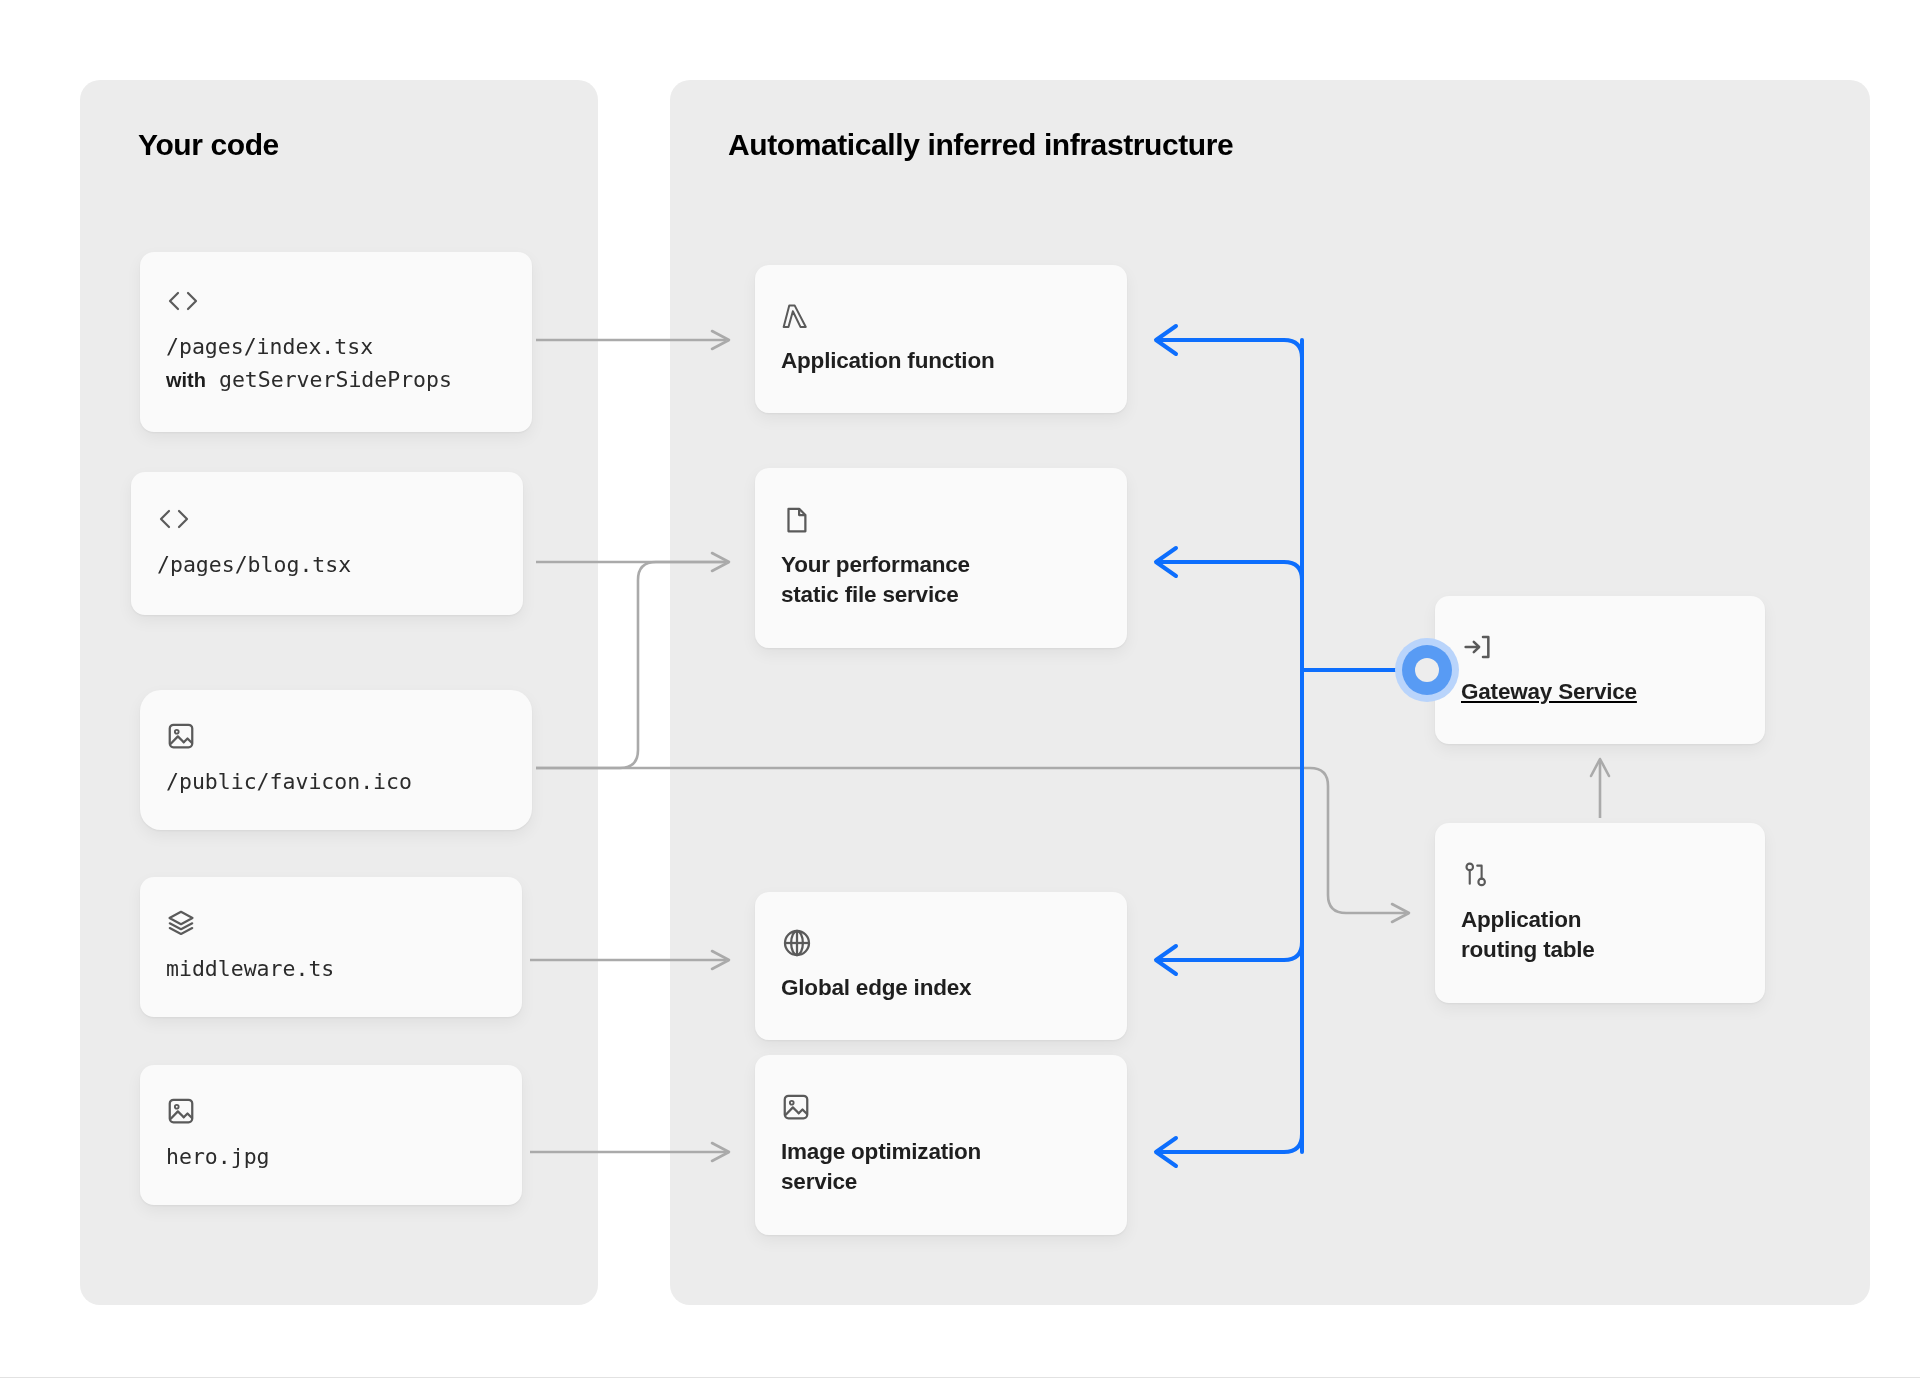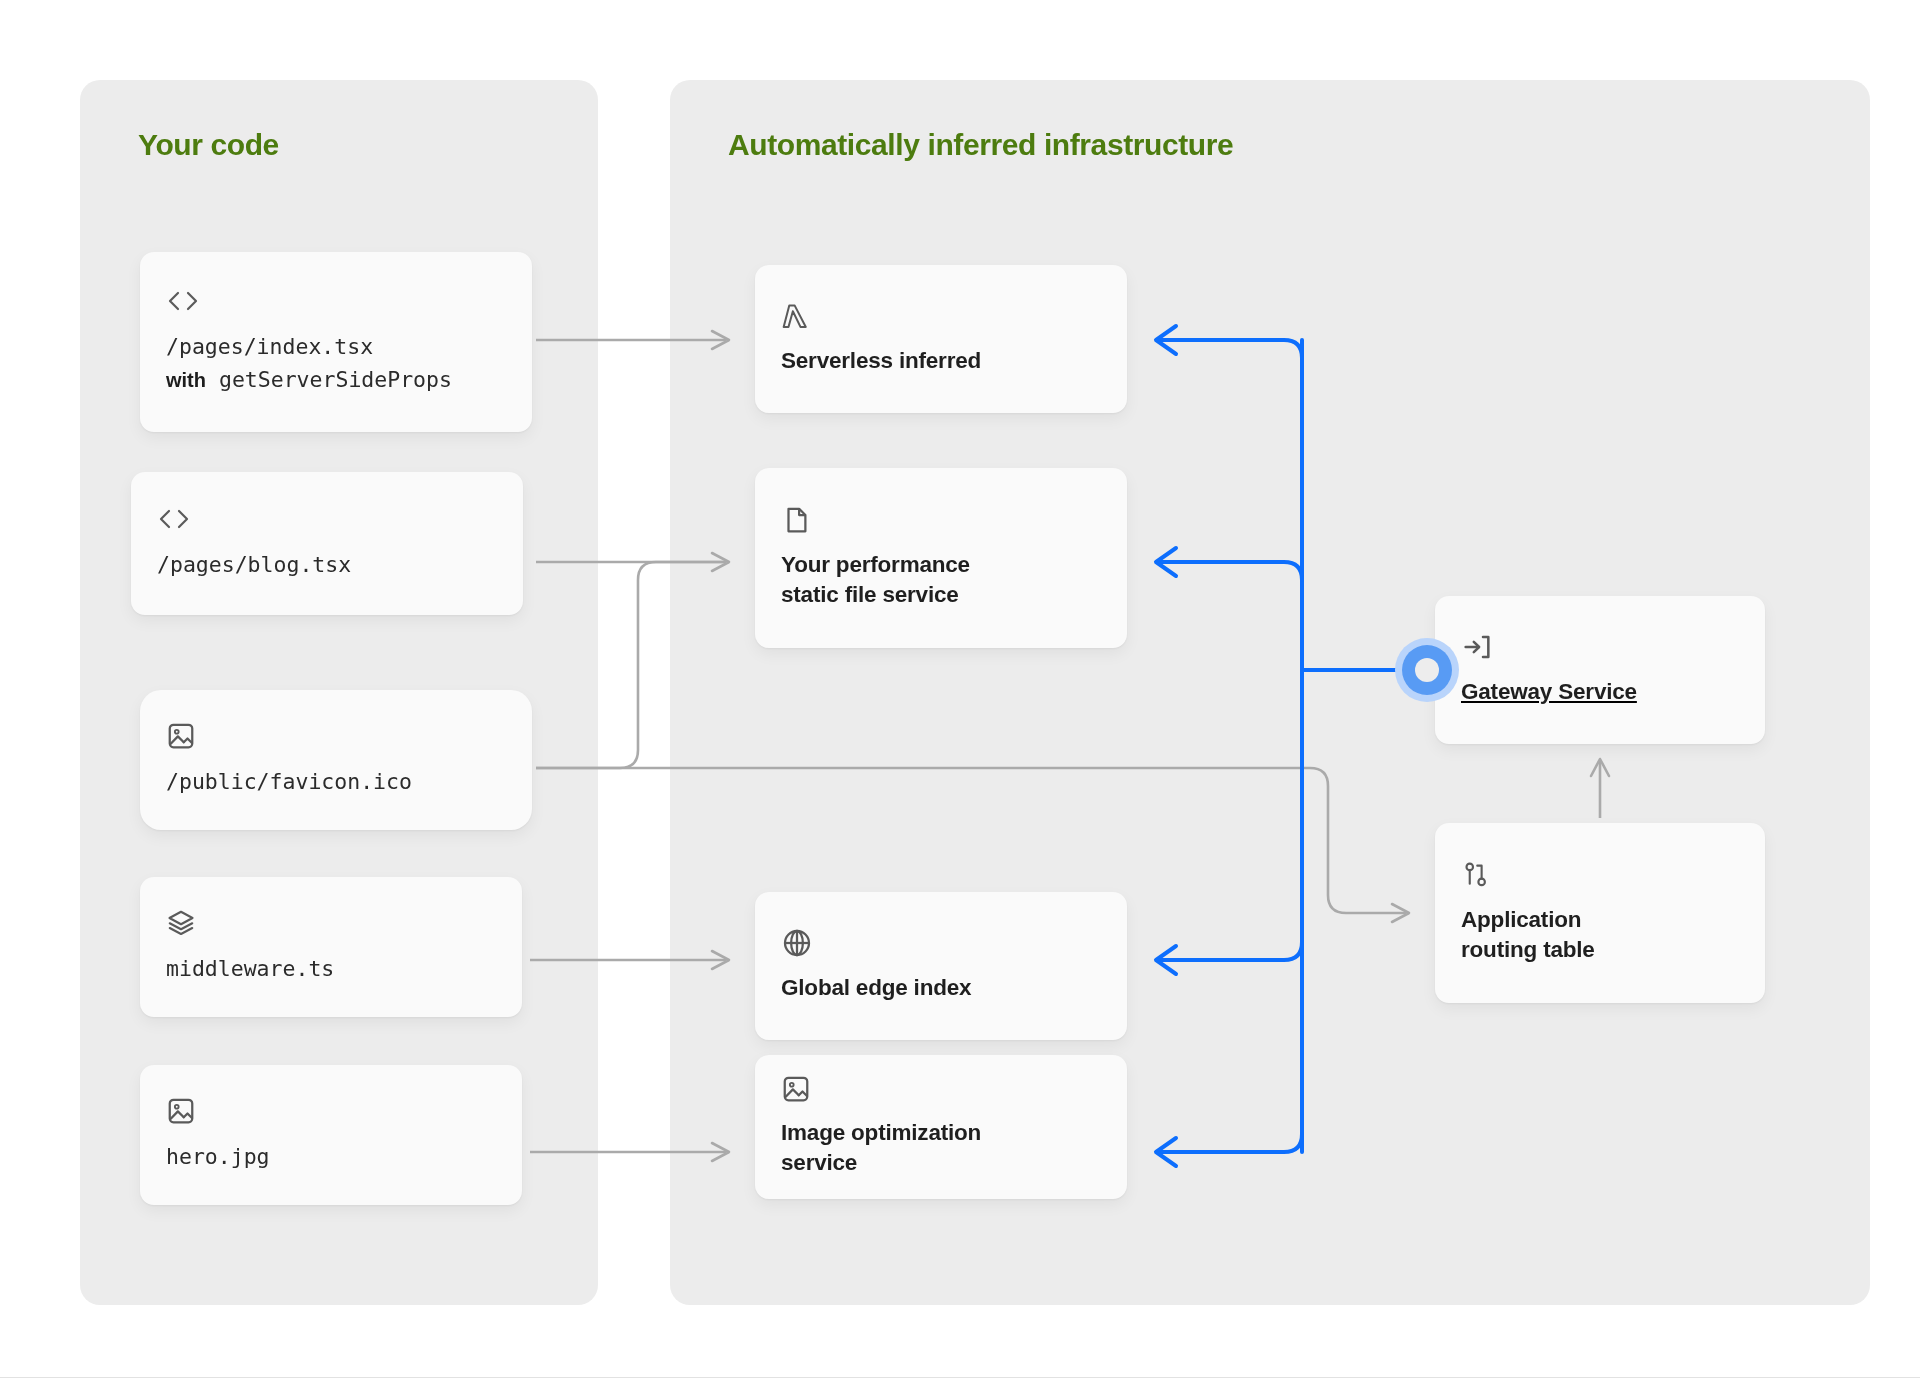--- a/index.html
+++ b/index.html
@@ -26,21 +26,21 @@
   #panel-left  { left: 80px;  top: 80px; width: 518px;  height: 1225px; }
   #panel-right { left: 670px; top: 80px; width: 1200px; height: 1225px; }
 
   .panel-title {
     position: absolute;
     top: 48px;
     left: 58px;
     font-size: 30px;
     font-weight: bold;
     letter-spacing: -0.4px;
-    color: #4d7c0f;
+    color: #000000;
     white-space: nowrap;
   }
 
   
   .card {
     position: absolute;
     background: #fafafa;
     border-radius: 14px;
     box-shadow: 0 1px 2px rgba(0,0,0,0.05), 0 6px 16px rgba(0,0,0,0.055);
   }
@@ -79,21 +79,21 @@
   #card-index    { left: 140px; top: 252px; width: 392px; height: 180px; }
   #card-blog     { left: 124px; top: 472px; width: 392px; height: 143px; margin-left: 7px; }
   #card-favicon  { left: 140px; top: 690px; width: 392px; height: 140px; border-radius: 21px; }
   #card-middleware { left: 140px; top: 877px; width: 382px; height: 140px; }
   #card-hero     { left: 140px; top: 1065px; width: 382px; height: 140px; }
 
   
   #card-serverless { left: 755px; top: 265px; width: 372px; height: 148px; }
   #card-static     { left: 755px; top: 468px; width: 372px; height: 180px; }
   #card-edge       { left: 755px; top: 892px; width: 372px; height: 148px; }
-  #card-imageopt   { left: 755px; top: 1055px; width: 372px; height: 144px; }
+  #card-imageopt   { left: 755px; top: 1055px; width: 372px; height: 180px; }
 
   
   #card-gateway { left: 1435px; top: 596px; width: 330px; height: 148px; text-decoration: underline; }
   #card-routing { left: 1435px; top: 823px; width: 330px; height: 180px; }
 
   
   #pulse-node {
     position: absolute;
     left: 1395px; top: 638px;
     width: 64px; height: 64px;
@@ -251,21 +251,21 @@
     </div>
   </div>
 
   <div class="card" id="card-serverless">
     <div class="card-inner">
       <div class="card-icon">
         <svg width="32" height="32" viewBox="0 0 24 24">
           <path d="M6.2 4.2 L10.3 4.2 L18.6 20.2 L14.6 20.2 L8.9 8.4 L5.6 20.2 L2.0 20.2 Z" fill="none" stroke="#5a5a5a" stroke-width="1.5" stroke-linejoin="round"></path>
         </svg>
       </div>
-      <div class="svc-label">Serverless inferred</div>
+      <div class="svc-label">Application function</div>
     </div>
   </div>
 
   <div class="card" id="card-static">
     <div class="card-inner">
       <div class="card-icon">
         <svg width="30" height="30" viewBox="0 0 24 24">
           <path d="M6 3 L14.5 3 L19.5 8 L19.5 21 L6 21 Z" fill="none" stroke="#5a5a5a" stroke-width="1.8" stroke-linejoin="round"></path>
           <path d="M14.5 3 L14.5 8 L19.5 8" fill="none" stroke="#5a5a5a" stroke-width="1.8" stroke-linejoin="round"></path>
         </svg>

